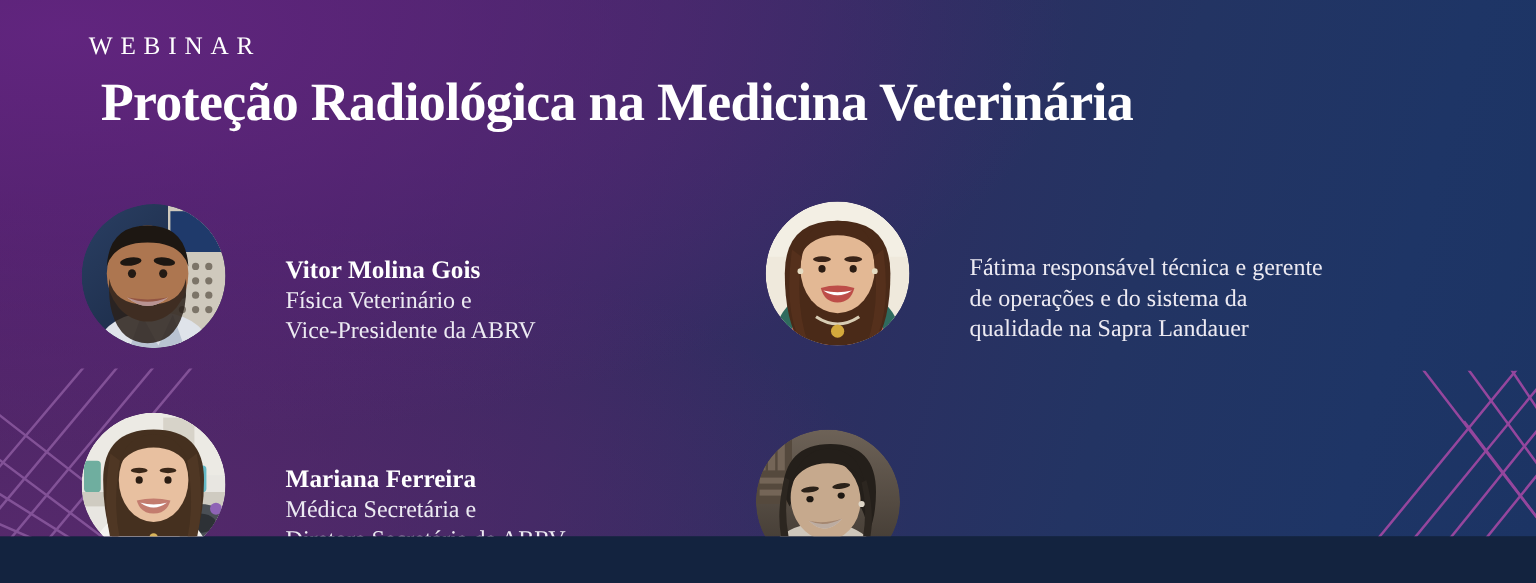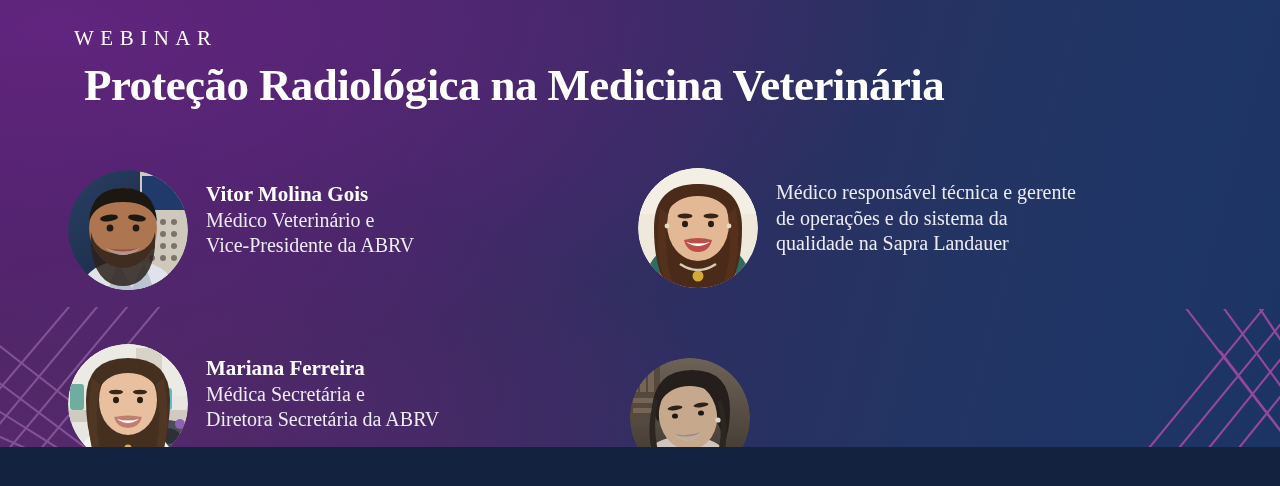--- a/index.html
+++ b/index.html
@@ -66,21 +66,22 @@
   .grid {
     position: absolute;
     left: 0;
     top: 160px;
     width: 1280px;
     height: 326px;
   }
   .speaker {
     position: absolute;
     display: flex;
-    align-items: flex-start;
+    align-items: flex-end;
+    gap: 32px;
   }
   .sp-0 { left: 68px;  top: 10px;  }
   .sp-1 { left: 638px; top: 8px;   }
   .sp-2 { left: 68px;  top: 184px; }
   .sp-3 { left: 630px; top: 198px; }
 
   .avatar {
     position: relative;
     width: 120px;
     height: 120px;
@@ -208,21 +209,21 @@
               <ellipse cx="68" cy="58" rx="3.4" ry="3.6"></ellipse>
             </g>
             <path d="M38 78 q17 14 34 0 q-17 7 -34 0z" fill="#ffffff"></path>
             <path d="M38 78 q17 14 34 0 q-17 3 -34 0z" fill="#7d3a38" opacity="0.55"></path>
           </g>
         </svg>
       </div>
       <div class="info">
 
         <div class="sp-name">Vitor Molina Gois</div>
-        <div class="sp-role">Médico Veterinário e
+        <div class="sp-role">Física Veterinário e
 Vice-Presidente da ABRV</div>
       </div>
     </div>
 
     <div class="speaker sp-1">
       <div class="avatar">
         <svg viewBox="0 0 120 120" aria-hidden="true">
           <defs>
               <clipPath id="c1">
                 <circle cx="60" cy="60" r="60"></circle>
@@ -252,21 +253,21 @@
             <path d="M48 74 q12 8 24 0 q-12 3 -24 0z" fill="#ffffff"></path>
             <path d="M42 96 q18 12 36 0" stroke="#d8cdb4" stroke-width="2.6" fill="none"></path>
             <circle cx="60" cy="108" r="5.5" fill="#d4a93c"></circle>
             <circle cx="29" cy="58" r="2.4" fill="#e6dcc2"></circle>
             <circle cx="91" cy="58" r="2.4" fill="#e6dcc2"></circle>
           </g>
         </svg>
       </div>
       <div class="info">
 
-        <div class="sp-role">Médico responsável técnica e gerente
+        <div class="sp-role">Fátima responsável técnica e gerente
 de operações e do sistema da
 qualidade na Sapra Landauer</div>
       </div>
     </div>
 
     <div class="speaker sp-2">
       <div class="avatar">
         <svg viewBox="0 0 120 120" aria-hidden="true">
           <defs>
               <clipPath id="c2">

